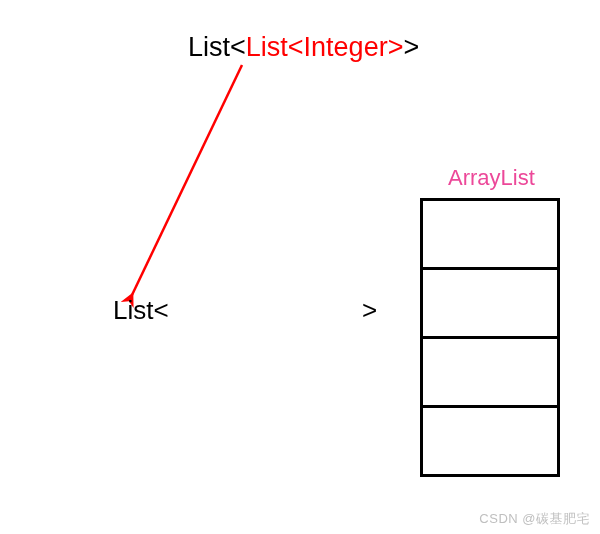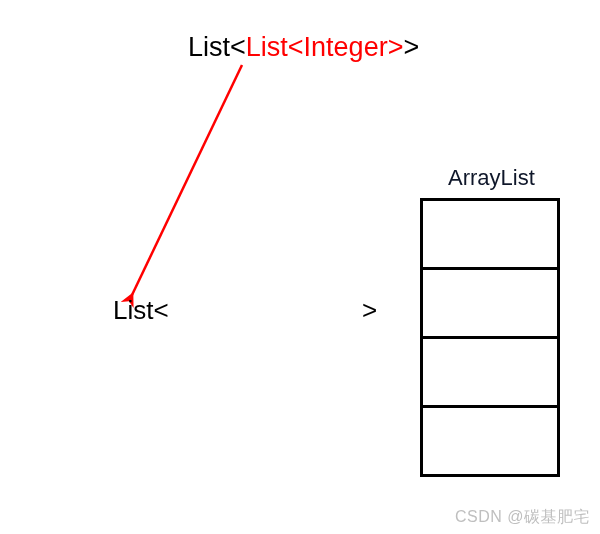--- a/index.html
+++ b/index.html
@@ -40,40 +40,40 @@
       top: 295px;
       left: 362px;
       font-size: 26px;
       color: #000000;
     }
     .arraylist-label {
       position: absolute;
       top: 165px;
       left: 448px;
       font-size: 22px;
-      color: #0f172a;
+      color: #ec4899;
     }
     .array-box {
       position: absolute;
       top: 198px;
       left: 420px;
       width: 140px;
     }
     .array-cell {
       width: 100%;
       height: 72px;
       border: 3px solid #000000;
       margin-bottom: -3px;
       background: #ffffff;
     }
     .watermark {
       position: absolute;
       bottom: 6px;
       right: 10px;
-      font-size: 16px;
+      font-size: 13px;
       color: #bfbfbf;
       letter-spacing: 0.5px;
     }
   </style>
 </head>
 <body>
 
 <div class="top-type">
   <span class="black-text">List&lt;</span><span class="red-text">List&lt;Integer&gt;</span><span class="black-text">&gt;</span>
 </div>

